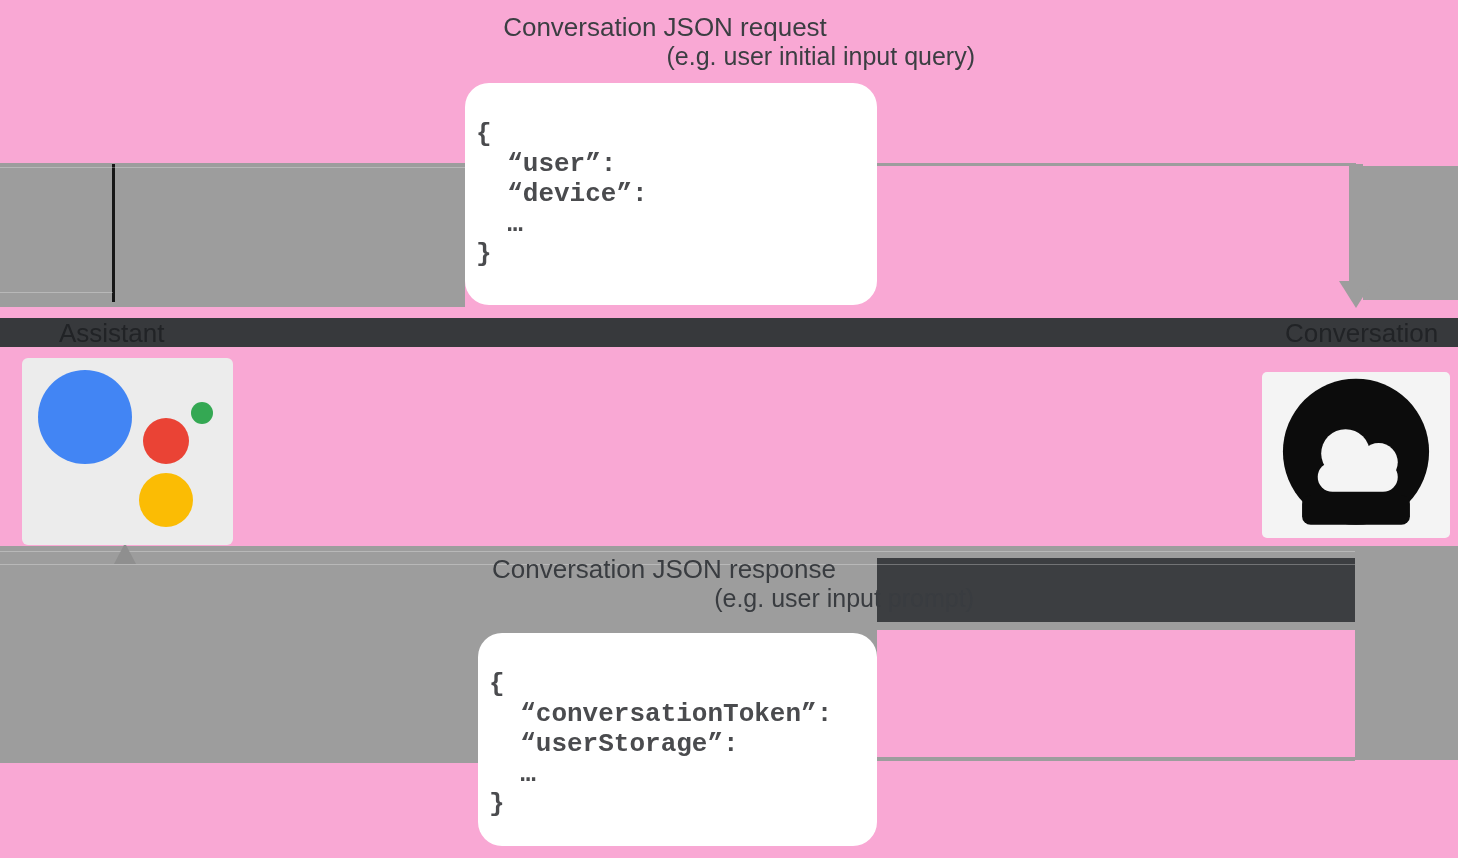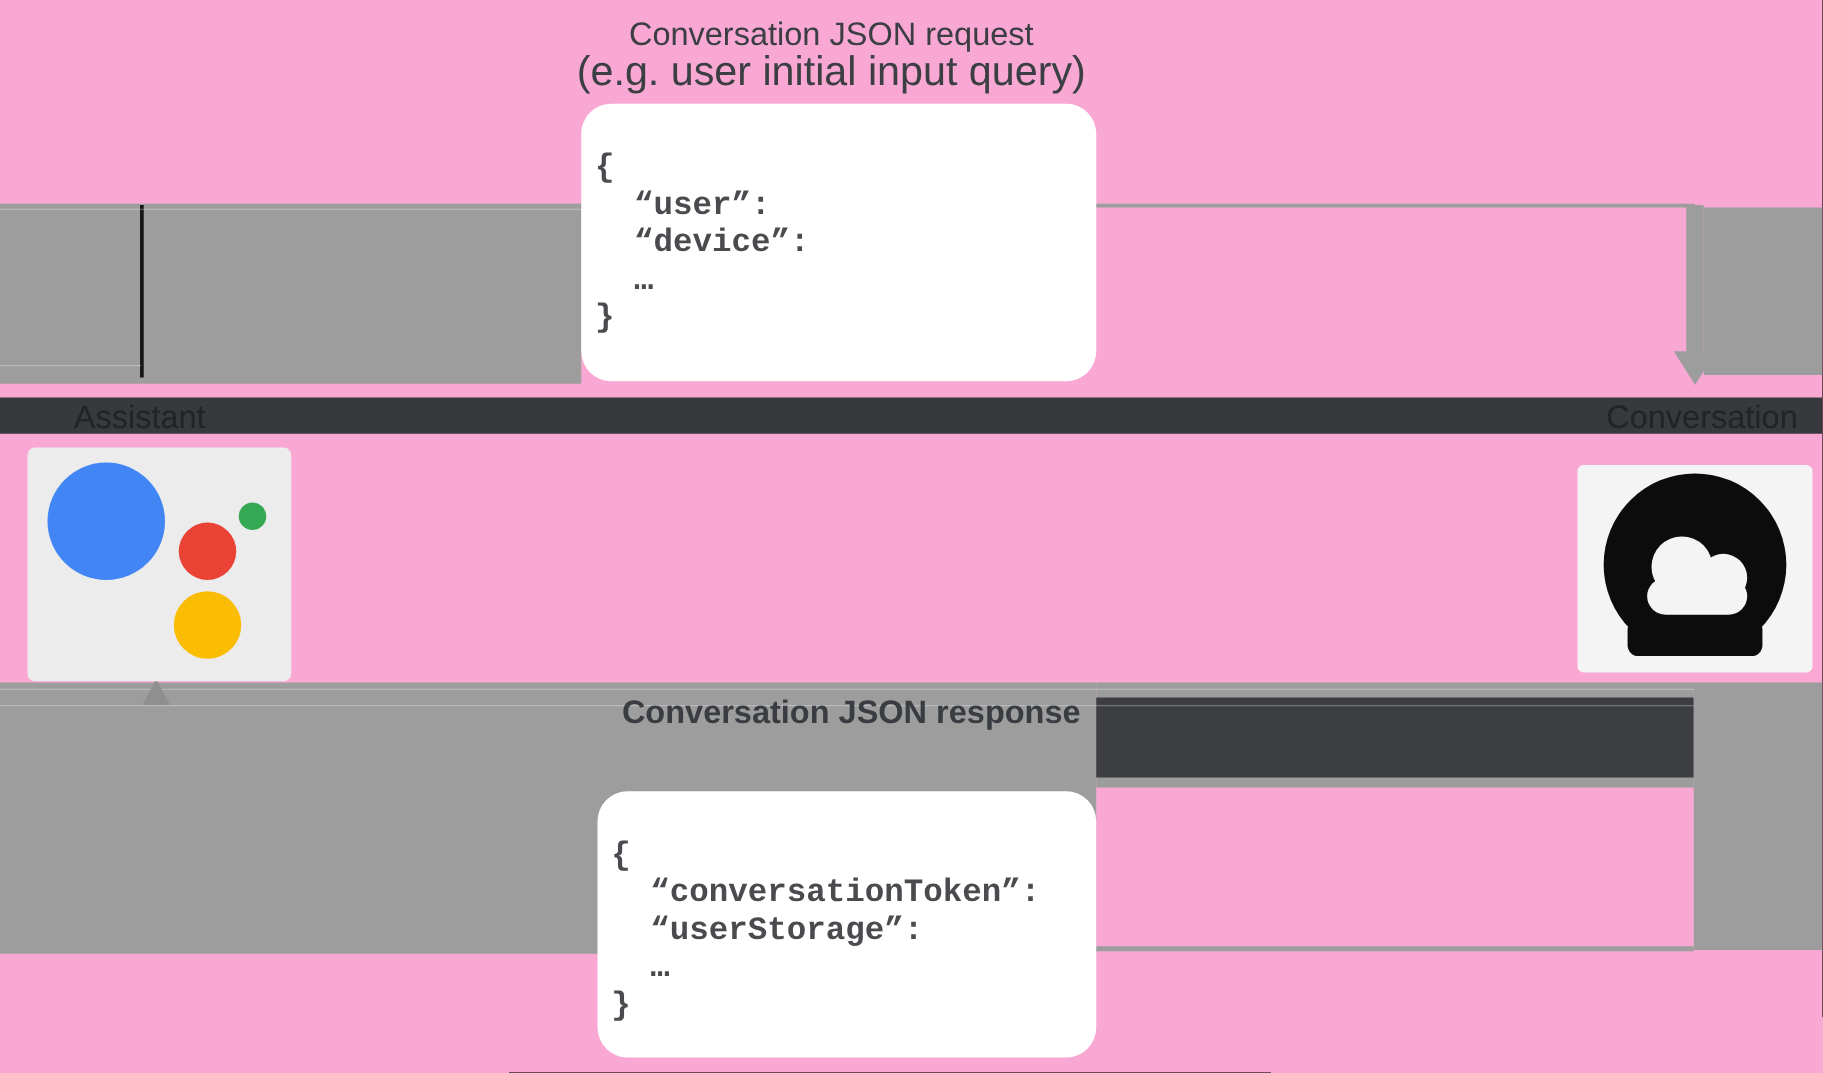--- a/index.html
+++ b/index.html
@@ -3,23 +3,23 @@
 <meta charset="utf-8">
 <style>
   html,body{margin:0;padding:0;background:#000;}
   .stage{
     position:relative;width:1458px;height:858px;background:#f9a8d4;overflow:hidden;
     font-family:"Liberation Sans",sans-serif;
   }
   
   .flow-label{position:absolute;width:620px;text-align:center;color:#3b3e42;}
   .flow-label .l1{font-size:26px;line-height:30px;}
-  .flow-label .l2{font-size:33px;line-height:29px;}
+  .flow-label .l2{font-size:25px;line-height:29px;text-align:right;}
   .flow-label--request{left:355px;top:12px;}
-  .flow-label--response{left:371px;top:554px;color:#393c40;font-weight:bold;}
+  .flow-label--response{left:354px;top:554px;color:#393c40;}
   
   .band{position:absolute;background:#9d9d9d;}
   .band-top{left:0;top:163px;width:465px;height:144px;}
   .band-top-gap{position:absolute;left:112px;top:164px;width:3px;height:138px;background:rgba(0,0,0,.85);}
   .band-bottom{left:0;top:546px;width:877px;height:217px;}
   .band-bottom-right{left:877px;top:546px;width:478px;height:84px;}
   .band-bottom-dark{position:absolute;left:877px;top:558px;width:478px;height:64px;background:#3c3e41;}
   .band-right-top{left:1363px;top:166px;width:95px;height:134px;}
   .band-right-bottom{left:1355px;top:546px;width:103px;height:214px;}
   .edge-line{position:absolute;height:1px;background:rgba(255,255,255,.28);}
@@ -121,20 +121,21 @@
       <g fill="#f4f4f4">
         <circle cx="44" cy="48" r="14"></circle>
         <circle cx="63" cy="53" r="11"></circle>
         <rect x="28" y="53" width="46" height="17" rx="8.5"></rect>
       </g>
     </svg>
   </div>
 
   <div class="flow-label flow-label--response">
     <div class="l1">Conversation JSON response</div>
+    <div class="l2">(e.g. user input prompt)</div>
   </div>
 
   <div class="payload payload--response">
     <pre>{
   “conversationToken”:
   “userStorage”:
   …
 }</pre>
   </div>
 

